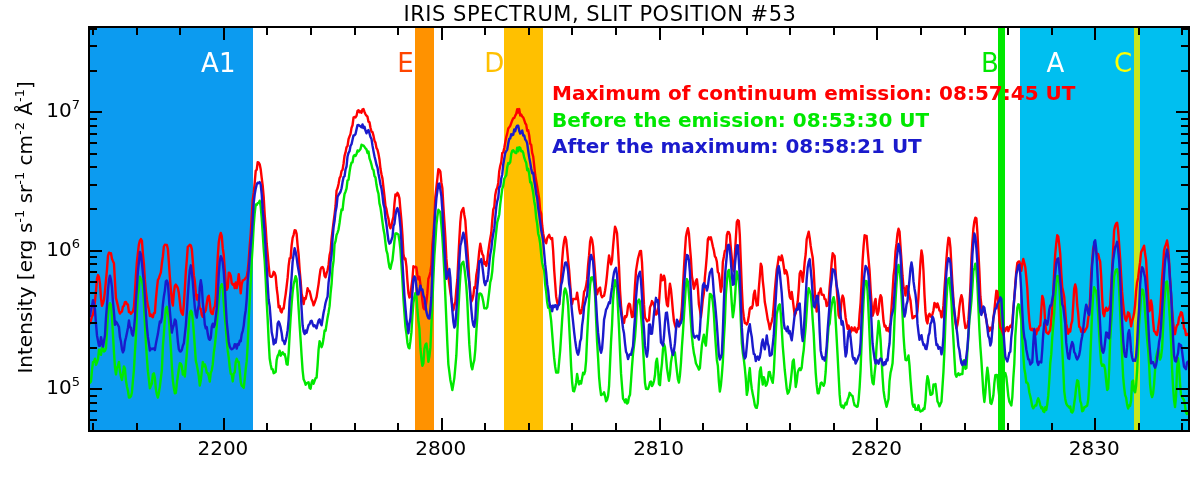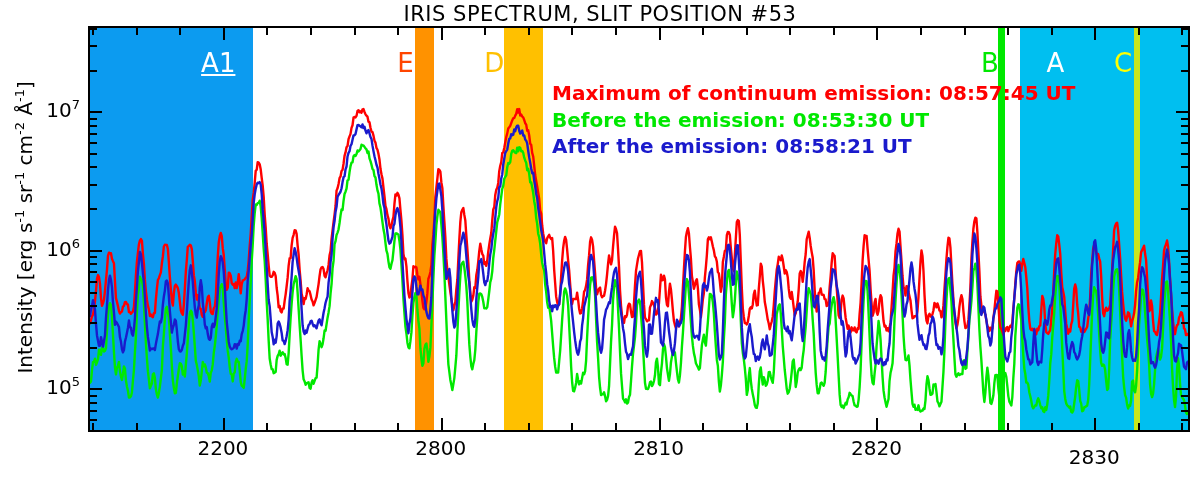--- a/index.html
+++ b/index.html
@@ -63,32 +63,32 @@
         <div class="band" style="left: 1043.54px; width: 6.53571px; background: rgb(200, 230, 30);"></div>
       </div>
     <svg id="svg-curves" width="1098" height="402">
         <path d="M0.00,295.38L1.00,292.24L2.00,288.39L2.99,286.58L3.99,280.49L4.99,273.24L5.99,263.21L6.99,250.79L7.99,247.06L8.98,249.02L9.98,255.63L10.98,269.81L11.98,277.82L12.98,275.39L13.97,271.78L14.97,262.91L15.97,252.16L16.97,241.80L17.97,227.88L18.97,224.62L19.96,225.23L20.96,225.11L21.96,230.72L22.96,233.16L23.96,235.20L24.95,253.05L25.95,270.11L26.95,273.86L27.95,278.08L28.95,282.94L29.95,285.52L30.94,284.16L31.94,283.51L32.94,278.69L33.94,277.83L34.94,274.14L35.93,273.89L36.93,276.09L37.93,276.60L38.93,283.97L39.93,284.18L40.93,285.76L41.92,284.56L42.92,283.52L43.92,279.08L44.92,264.38L45.92,247.32L46.91,233.96L47.91,224.96L48.91,216.34L49.91,212.62L50.91,211.08L51.91,212.77L52.90,225.86L53.90,235.89L54.90,251.91L55.90,263.09L56.90,271.49L57.89,277.62L58.89,281.44L59.89,288.15L60.89,286.62L61.89,288.57L62.89,289.19L63.88,285.08L64.88,284.94L65.88,271.04L66.88,260.83L67.88,252.06L68.87,250.20L69.87,247.12L70.87,244.42L71.87,235.26L72.87,228.41L73.87,218.50L74.86,216.72L75.86,216.85L76.86,217.05L77.86,221.00L78.86,234.24L79.85,248.92L80.85,261.46L81.85,272.80L82.85,277.58L83.85,265.28L84.85,257.88L85.84,256.59L86.84,258.12L87.84,260.11L88.84,265.09L89.84,273.64L90.83,282.39L91.83,285.40L92.83,286.72L93.83,277.09L94.83,260.88L95.83,243.72L96.82,232.03L97.82,218.52L98.82,218.19L99.82,216.64L100.82,217.38L101.81,221.11L102.81,233.13L103.81,247.19L104.81,252.91L105.81,264.70L106.81,271.52L107.80,267.24L108.80,272.90L109.80,280.64L110.80,280.61L111.80,287.02L112.79,288.82L113.79,284.74L114.79,284.24L115.79,282.22L116.79,275.28L117.79,269.18L118.78,267.80L119.78,274.15L120.78,283.55L121.78,285.70L122.78,286.11L123.77,280.28L124.77,278.52L125.77,270.01L126.77,247.66L127.77,228.68L128.77,214.33L129.76,208.09L130.76,204.87L131.76,208.10L132.76,220.13L133.76,226.96L134.75,241.00L135.75,255.73L136.75,261.79L137.75,259.56L138.75,244.61L139.75,245.30L140.74,247.70L141.74,255.06L142.74,256.67L143.74,255.94L144.74,260.12L145.73,254.39L146.73,259.96L147.73,254.96L148.73,246.21L149.73,254.29L150.73,265.30L151.72,256.14L152.72,252.50L153.72,252.15L154.72,251.38L155.72,249.79L156.71,249.00L157.71,242.93L158.71,232.27L159.71,217.92L160.71,206.16L161.71,188.53L162.70,171.83L163.70,164.88L164.70,154.79L165.70,142.92L166.70,141.80L167.69,134.15L168.69,134.54L169.69,136.30L170.69,141.24L171.69,149.88L172.69,157.59L173.68,168.91L174.68,186.47L175.68,199.36L176.68,215.74L177.68,226.07L178.67,237.48L179.67,247.63L180.67,248.73L181.67,248.91L182.67,247.32L183.67,243.80L184.66,244.78L185.66,248.14L186.66,260.01L187.66,267.66L188.66,279.33L189.65,277.88L190.65,283.27L191.65,284.40L192.65,280.52L193.65,280.54L194.65,272.81L195.64,266.33L196.64,258.24L197.64,249.64L198.64,237.65L199.64,230.14L200.63,230.15L201.63,217.41L202.63,209.81L203.63,206.86L204.63,202.24L205.63,202.35L206.62,205.86L207.62,217.29L208.62,226.60L209.62,241.54L210.62,252.85L211.61,265.90L212.61,269.79L213.61,276.04L214.61,270.20L215.61,270.91L216.61,266.56L217.60,260.27L218.60,262.64L219.60,263.25L220.60,267.15L221.60,271.48L222.59,273.53L223.59,277.34L224.59,274.90L225.59,271.84L226.59,268.82L227.59,262.39L228.58,256.10L229.58,247.97L230.58,241.29L231.58,239.43L232.58,239.09L233.57,241.13L234.57,247.81L235.57,249.31L236.57,245.13L237.57,242.33L238.57,236.96L239.56,227.29L240.56,223.04L241.56,210.96L242.56,202.41L243.56,194.05L244.55,186.65L245.55,178.00L246.55,162.66L247.55,160.21L248.55,155.93L249.55,150.12L250.54,148.41L251.54,142.98L252.54,141.89L253.54,135.75L254.54,127.86L255.53,124.44L256.53,119.21L257.53,117.95L258.53,111.22L259.53,108.35L260.53,105.88L261.52,99.91L262.52,97.22L263.52,89.60L264.52,88.92L265.52,89.39L266.51,87.88L267.51,82.97L268.51,82.15L269.51,84.20L270.51,83.32L271.51,84.74L272.50,81.33L273.50,81.07L274.50,83.93L275.50,86.33L276.50,87.74L277.49,88.66L278.49,93.66L279.49,94.24L280.49,99.80L281.49,103.61L282.49,104.02L283.48,107.62L284.48,112.73L285.48,114.65L286.48,119.95L287.48,121.74L288.47,125.89L289.47,131.44L290.47,140.82L291.47,146.17L292.47,150.62L293.47,159.65L294.46,168.08L295.46,177.84L296.46,181.10L297.46,187.14L298.46,190.58L299.45,197.50L300.45,200.25L301.45,197.64L302.45,192.63L303.45,188.92L304.45,175.78L305.44,166.49L306.44,167.55L307.44,164.81L308.44,166.60L309.44,170.40L310.43,181.79L311.43,192.89L312.43,207.11L313.43,225.98L314.43,231.25L315.43,230.59L316.42,238.45L317.42,253.04L318.42,264.94L319.42,269.60L320.42,268.30L321.41,258.77L322.41,251.35L323.41,238.24L324.41,239.31L325.41,238.62L326.41,239.39L327.40,246.91L328.40,251.37L329.40,248.85L330.40,256.17L331.40,263.69L332.39,272.68L333.39,279.84L334.39,281.31L335.39,280.51L336.39,273.84L337.39,265.14L338.38,250.75L339.38,248.21L340.38,244.03L341.38,237.26L342.38,216.61L343.37,206.67L344.37,191.14L345.37,168.76L346.37,159.66L347.37,150.70L348.37,141.10L349.36,141.94L350.36,143.57L351.36,154.48L352.36,160.11L353.36,178.04L354.35,193.58L355.35,209.39L356.35,230.39L357.35,242.07L358.35,248.43L359.35,256.55L360.34,263.80L361.34,270.67L362.34,276.90L363.34,282.27L364.34,277.83L365.33,273.99L366.33,261.37L367.33,251.96L368.33,231.02L369.33,211.14L370.33,194.10L371.32,184.17L372.32,181.79L373.32,179.97L374.32,186.91L375.32,192.52L376.31,207.42L377.31,220.34L378.31,234.94L379.31,252.18L380.31,263.99L381.31,273.86L382.30,271.76L383.30,267.79L384.30,259.21L385.30,260.07L386.30,247.26L387.29,242.09L388.29,233.04L389.29,222.80L390.29,215.77L391.29,221.24L392.29,226.10L393.28,227.72L394.28,236.03L395.28,234.31L396.28,237.87L397.28,232.59L398.27,223.59L399.27,216.60L400.27,210.54L401.27,204.99L402.27,192.33L403.27,181.43L404.26,178.99L405.26,167.09L406.26,161.87L407.26,159.77L408.26,154.96L409.25,143.14L410.25,137.78L411.25,134.16L412.25,125.02L413.25,124.37L414.25,120.05L415.24,114.40L416.24,109.11L417.24,105.37L418.24,100.55L419.24,99.26L420.23,97.85L421.23,95.11L422.23,92.43L423.23,90.11L424.23,90.16L425.23,87.65L426.22,85.87L427.22,81.21L428.22,84.58L429.22,81.08L430.22,87.49L431.21,86.54L432.21,88.59L433.21,89.38L434.21,92.01L435.21,95.21L436.21,96.67L437.20,102.91L438.20,102.21L439.20,107.50L440.20,115.69L441.20,116.84L442.19,124.84L443.19,128.48L444.19,137.74L445.19,147.04L446.19,153.02L447.19,158.52L448.18,164.57L449.18,170.62L450.18,182.51L451.18,185.30L452.18,197.48L453.17,205.51L454.17,210.73L455.17,213.64L456.17,215.19L457.17,210.37L458.17,208.31L459.16,206.84L460.16,209.57L461.16,210.99L462.16,210.09L463.16,223.01L464.15,241.50L465.15,255.03L466.15,268.63L467.15,274.04L468.15,277.82L469.15,276.25L470.14,265.78L471.14,248.58L472.14,232.64L473.14,220.06L474.14,212.72L475.13,208.87L476.13,211.98L477.13,221.56L478.13,232.63L479.13,242.02L480.13,255.77L481.12,269.15L482.12,276.07L483.12,270.86L484.12,271.01L485.12,271.03L486.11,271.12L487.11,264.67L488.11,271.95L489.11,280.67L490.11,285.57L491.11,284.94L492.10,280.14L493.10,272.83L494.10,263.65L495.10,262.09L496.10,257.83L497.09,251.45L498.09,237.09L499.09,227.13L500.09,213.78L501.09,209.34L502.09,211.89L503.08,218.37L504.08,232.41L505.08,245.03L506.08,259.87L507.08,266.39L508.07,263.15L509.07,260.52L510.07,259.58L511.07,266.90L512.07,269.35L513.07,268.14L514.06,267.82L515.06,262.73L516.06,255.82L517.06,246.63L518.06,235.94L519.05,227.36L520.05,232.54L521.05,236.40L522.05,231.90L523.05,218.66L524.05,207.63L525.04,198.62L526.04,201.17L527.04,205.20L528.04,221.42L529.04,239.10L530.03,262.50L531.03,277.75L532.03,287.63L533.03,295.11L534.03,294.88L535.03,288.18L536.02,289.23L537.02,286.69L538.02,278.14L539.02,275.64L540.02,276.50L541.01,283.68L542.01,289.06L543.01,288.72L544.01,274.82L545.01,257.59L546.01,242.84L547.00,236.65L548.00,230.50L549.00,226.74L550.00,223.07L551.00,222.90L551.99,234.40L552.99,255.92L553.99,276.66L554.99,289.51L555.99,291.13L556.99,293.37L557.98,292.42L558.98,292.31L559.98,279.38L560.98,276.95L561.98,273.08L562.97,274.85L563.97,277.29L564.97,280.05L565.97,286.63L566.97,285.42L567.97,282.38L568.96,275.27L569.96,260.81L570.96,246.71L571.96,252.29L572.96,252.11L573.95,247.60L574.95,251.23L575.95,268.99L576.95,276.78L577.95,278.29L578.95,264.18L579.94,255.60L580.94,261.48L581.94,271.73L582.94,283.34L583.94,293.04L584.93,297.06L585.93,300.07L586.93,295.23L587.93,295.67L588.93,298.43L589.93,294.33L590.92,290.15L591.92,278.86L592.92,259.06L593.92,241.44L594.92,223.63L595.91,209.03L596.91,203.77L597.91,200.24L598.91,205.27L599.91,218.72L600.91,230.48L601.90,247.99L602.90,254.27L603.90,260.86L604.90,257.12L605.90,252.83L606.89,251.21L607.89,260.09L608.89,276.35L609.89,281.67L610.89,289.23L611.89,281.12L612.88,271.25L613.88,264.99L614.88,249.45L615.88,238.86L616.88,226.90L617.87,211.30L618.87,209.26L619.87,211.33L620.87,209.30L621.87,213.81L622.87,218.45L623.86,222.35L624.86,228.42L625.86,229.82L626.86,233.77L627.86,244.11L628.85,245.37L629.85,253.45L630.85,263.70L631.85,258.01L632.85,233.90L633.85,228.82L634.84,222.83L635.84,222.06L636.84,207.16L637.84,203.98L638.84,204.22L639.83,206.89L640.83,219.83L641.83,230.09L642.83,240.41L643.83,243.15L644.83,227.58L645.82,210.32L646.82,194.07L647.82,192.09L648.82,192.88L649.82,207.42L650.81,233.87L651.81,260.02L652.81,280.32L653.81,288.95L654.81,294.97L655.81,295.17L656.80,296.37L657.80,293.94L658.80,288.00L659.80,280.63L660.80,279.16L661.79,280.39L662.79,276.45L663.79,266.22L664.79,262.65L665.79,270.88L666.79,277.46L667.78,277.19L668.78,260.91L669.78,248.75L670.78,235.60L671.78,238.60L672.77,252.61L673.77,261.70L674.77,273.76L675.77,279.29L676.77,285.35L677.77,291.81L678.76,295.53L679.76,301.22L680.76,296.73L681.76,293.49L682.76,288.63L683.75,277.66L684.75,263.62L685.75,252.36L686.75,241.69L687.75,236.10L688.75,228.81L689.74,230.73L690.74,232.16L691.74,227.43L692.74,231.65L693.74,238.51L694.73,245.60L695.73,242.20L696.73,244.03L697.73,249.14L698.73,260.66L699.73,268.70L700.72,270.83L701.72,263.99L702.72,271.06L703.72,279.58L704.72,287.44L705.71,285.19L706.71,279.35L707.71,273.80L708.71,261.36L709.71,245.35L710.71,243.02L711.70,244.84L712.70,253.84L713.70,245.47L714.70,233.85L715.70,225.99L716.69,211.27L717.69,207.51L718.69,203.78L719.69,209.89L720.69,217.99L721.69,224.08L722.68,229.43L723.68,242.33L724.68,262.01L725.68,275.39L726.68,283.49L727.67,275.93L728.67,265.11L729.67,264.21L730.67,260.44L731.67,266.52L732.67,266.75L733.66,267.01L734.66,271.17L735.66,271.41L736.66,278.10L737.66,277.46L738.65,273.38L739.65,259.33L740.65,248.12L741.65,234.85L742.65,225.26L743.65,226.69L744.64,227.99L745.64,244.33L746.64,259.17L747.64,273.13L748.64,287.40L749.63,289.96L750.63,283.41L751.63,271.45L752.63,267.57L753.63,270.38L754.63,280.52L755.62,289.70L756.62,295.37L757.62,300.77L758.62,297.60L759.62,302.85L760.61,304.38L761.61,299.34L762.61,302.29L763.61,302.28L764.61,299.38L765.61,303.43L766.60,304.49L767.60,300.20L768.60,300.91L769.60,286.05L770.60,274.53L771.59,255.73L772.59,232.77L773.59,218.11L774.59,207.30L775.59,207.72L776.59,207.92L777.58,220.59L778.58,231.74L779.58,242.92L780.58,261.11L781.58,275.21L782.57,287.78L783.57,284.58L784.57,274.64L785.57,270.91L786.57,283.52L787.57,286.73L788.56,282.88L789.56,271.97L790.56,267.25L791.56,269.53L792.56,281.55L793.55,293.06L794.55,298.51L795.55,297.79L796.55,302.45L797.55,300.21L798.55,303.25L799.54,299.61L800.54,294.68L801.54,279.44L802.54,264.29L803.54,247.68L804.53,239.72L805.53,223.06L806.53,215.45L807.53,205.41L808.53,200.79L809.53,203.67L810.52,218.52L811.52,233.15L812.52,247.97L813.52,259.07L814.52,261.35L815.51,267.52L816.51,258.12L817.51,258.59L818.51,264.09L819.51,268.53L820.51,272.61L821.50,282.37L822.50,290.25L823.50,289.79L824.50,288.19L825.50,288.16L826.49,288.49L827.49,282.71L828.49,268.90L829.49,250.48L830.49,233.66L831.49,222.37L832.48,227.92L833.48,243.09L834.48,266.39L835.48,283.94L836.48,292.52L837.47,295.46L838.47,287.41L839.47,285.81L840.47,288.21L841.47,288.91L842.47,286.13L843.46,282.24L844.46,274.86L845.46,276.28L846.46,279.33L847.46,275.45L848.45,278.49L849.45,282.56L850.45,282.99L851.45,289.39L852.45,287.14L853.45,277.19L854.44,261.43L855.44,246.96L856.44,231.11L857.44,218.92L858.44,209.79L859.43,210.56L860.43,219.60L861.43,237.79L862.43,256.41L863.43,271.46L864.43,286.23L865.42,294.74L866.42,300.41L867.42,296.78L868.42,290.03L869.42,278.85L870.41,271.54L871.41,267.16L872.41,270.97L873.41,283.19L874.41,293.11L875.41,300.08L876.40,299.55L877.40,298.27L878.40,291.88L879.40,277.57L880.40,259.27L881.39,231.37L882.39,213.96L883.39,200.76L884.39,193.22L885.39,189.64L886.39,190.52L887.38,204.04L888.38,223.97L889.38,243.21L890.38,268.22L891.38,277.33L892.37,283.76L893.37,282.21L894.37,283.64L895.37,286.61L896.37,292.38L897.37,298.03L898.36,299.43L899.36,303.11L900.36,299.68L901.36,301.42L902.36,300.67L903.35,290.77L904.35,282.58L905.35,272.29L906.35,262.82L907.35,263.31L908.35,276.20L909.34,292.01L910.34,299.78L911.34,301.06L912.34,303.64L913.34,306.68L914.33,301.59L915.33,302.99L916.33,299.68L917.33,299.08L918.33,303.13L919.33,299.71L920.32,297.83L921.32,299.07L922.32,294.31L923.32,281.10L924.32,269.82L925.31,255.49L926.31,243.28L927.31,235.06L928.31,233.72L929.31,233.45L930.31,236.94L931.30,242.83L932.30,235.46L933.30,231.04L934.30,234.93L935.30,239.34L936.29,249.26L937.29,260.38L938.29,279.05L939.29,292.27L940.29,300.73L941.29,301.98L942.28,300.78L943.28,302.54L944.28,300.83L945.28,305.46L946.28,306.24L947.27,300.74L948.27,302.17L949.27,298.17L950.27,297.58L951.27,281.74L952.27,267.99L953.26,270.98L954.26,278.58L955.26,295.24L956.26,304.10L957.26,305.13L958.25,305.88L959.25,303.81L960.25,302.06L961.25,291.85L962.25,281.00L963.25,264.39L964.24,242.64L965.24,226.00L966.24,215.34L967.24,207.23L968.24,208.42L969.23,216.33L970.23,225.88L971.23,244.53L972.23,259.31L973.23,263.65L974.23,268.93L975.22,283.04L976.22,295.68L977.22,300.48L978.22,305.72L979.22,301.53L980.21,303.57L981.21,296.22L982.21,292.80L983.21,277.04L984.21,260.69L985.21,256.42L986.20,260.82L987.20,276.97L988.20,285.92L989.20,298.81L990.20,299.24L991.19,303.84L992.19,302.27L993.19,300.75L994.19,304.12L995.19,302.30L996.19,300.72L997.18,298.82L998.18,290.50L999.18,284.60L1000.18,269.05L1001.18,245.94L1002.17,233.81L1003.17,220.67L1004.17,216.71L1005.17,219.25L1006.17,224.09L1007.17,226.89L1008.16,226.07L1009.16,230.31L1010.16,233.62L1011.16,248.15L1012.16,270.34L1013.15,285.02L1014.15,288.22L1015.15,282.23L1016.15,279.62L1017.15,282.72L1018.15,282.10L1019.14,279.93L1020.14,277.16L1021.14,259.53L1022.14,242.44L1023.14,221.64L1024.13,202.45L1025.13,197.87L1026.13,195.47L1027.13,194.76L1028.13,202.54L1029.13,216.00L1030.12,229.95L1031.12,247.25L1032.12,263.94L1033.12,275.61L1034.12,285.04L1035.11,290.76L1036.11,292.79L1037.11,288.95L1038.11,284.31L1039.11,285.26L1040.11,291.53L1041.10,298.20L1042.10,293.11L1043.10,289.92L1044.10,285.35L1045.10,276.81L1046.09,263.21L1047.09,254.43L1048.09,249.90L1049.09,241.57L1050.09,234.15L1051.09,224.28L1052.08,222.21L1053.08,220.14L1054.08,217.70L1055.08,225.81L1056.08,232.14L1057.07,249.56L1058.07,267.82L1059.07,283.31L1060.07,281.97L1061.07,272.45L1062.07,277.98L1063.06,292.81L1064.06,303.20L1065.06,303.77L1066.06,306.22L1067.06,306.95L1068.05,300.97L1069.05,293.24L1070.05,285.77L1071.05,268.83L1072.05,251.05L1073.05,238.06L1074.04,222.77L1075.04,218.62L1076.04,216.24L1077.04,212.50L1078.04,218.65L1079.03,232.62L1080.03,249.83L1081.03,265.35L1082.03,280.24L1083.03,293.41L1084.03,301.66L1085.02,306.16L1086.02,300.45L1087.02,297.06L1088.02,296.53L1089.02,289.64L1090.01,287.41L1091.01,284.20L1092.01,285.00L1093.01,290.79L1094.01,300.39L1095.01,301.36L1096.00,307.07L1097.00,307.15L1098.00,305.81" fill="none" stroke="#FF0000" stroke-width="2.4" stroke-linejoin="round" stroke-linecap="round"></path>
         <path d="M0.00,354.69L1.00,353.50L2.00,341.78L2.99,334.07L3.99,333.77L4.99,330.73L5.99,336.93L6.99,334.24L7.99,331.42L8.98,321.78L9.98,322.16L10.98,326.72L11.98,319.58L12.98,319.90L13.97,323.50L14.97,322.82L15.97,320.14L16.97,302.35L17.97,287.21L18.97,278.23L19.96,275.19L20.96,277.15L21.96,289.30L22.96,306.18L23.96,324.09L24.95,339.12L25.95,346.44L26.95,339.81L27.95,337.96L28.95,333.88L29.95,343.28L30.94,348.34L31.94,351.96L32.94,345.97L33.94,338.47L34.94,340.59L35.93,352.34L36.93,358.56L37.93,362.69L38.93,369.47L39.93,369.47L40.93,368.33L41.92,364.50L42.92,352.73L43.92,342.09L44.92,324.24L45.92,308.82L46.91,284.78L47.91,266.15L48.91,261.08L49.91,248.68L50.91,251.37L51.91,251.77L52.90,259.20L53.90,275.36L54.90,296.31L55.90,314.98L56.90,329.96L57.89,343.16L58.89,351.47L59.89,360.28L60.89,357.90L61.89,355.53L62.89,346.24L63.88,345.26L64.88,349.95L65.88,361.11L66.88,366.49L67.88,369.54L68.87,364.92L69.87,358.59L70.87,350.27L71.87,342.02L72.87,318.18L73.87,306.46L74.86,291.07L75.86,280.61L76.86,278.84L77.86,284.72L78.86,289.42L79.85,305.99L80.85,319.91L81.85,337.70L82.85,352.24L83.85,359.80L84.85,365.38L85.84,364.87L86.84,355.63L87.84,348.00L88.84,341.29L89.84,335.18L90.83,335.77L91.83,338.28L92.83,346.50L93.83,343.30L94.83,348.58L95.83,336.84L96.82,325.59L97.82,310.89L98.82,295.53L99.82,285.03L100.82,282.62L101.81,284.07L102.81,292.24L103.81,304.69L104.81,318.26L105.81,332.75L106.81,336.94L107.80,342.35L108.80,348.30L109.80,357.50L110.80,352.63L111.80,343.13L112.79,334.06L113.79,338.24L114.79,336.39L115.79,339.46L116.79,344.66L117.79,345.06L118.78,348.10L119.78,353.62L120.78,344.72L121.78,342.35L122.78,336.16L123.77,324.94L124.77,317.80L125.77,308.55L126.77,297.67L127.77,283.22L128.77,273.42L129.76,260.91L130.76,258.41L131.76,256.19L132.76,260.01L133.76,274.81L134.75,288.45L135.75,298.78L136.75,311.84L137.75,322.89L138.75,329.56L139.75,339.29L140.74,345.75L141.74,346.44L142.74,353.42L143.74,345.67L144.74,344.22L145.73,333.95L146.73,330.84L147.73,333.73L148.73,333.83L149.73,342.68L150.73,353.90L151.72,357.69L152.72,358.60L153.72,359.88L154.72,351.11L155.72,341.15L156.71,333.18L157.71,316.53L158.71,291.84L159.71,272.89L160.71,254.52L161.71,233.15L162.70,217.22L163.70,197.67L164.70,185.04L165.70,176.58L166.70,176.95L167.69,175.16L168.69,174.94L169.69,172.70L170.69,178.31L171.69,189.87L172.69,204.87L173.68,220.63L174.68,232.96L175.68,251.56L176.68,273.62L177.68,291.62L178.67,312.68L179.67,330.46L180.67,336.47L181.67,341.14L182.67,341.20L183.67,345.18L184.66,344.69L185.66,343.81L186.66,331.87L187.66,327.86L188.66,326.25L189.65,322.61L190.65,327.68L191.65,325.38L192.65,324.15L193.65,326.45L194.65,325.92L195.64,329.90L196.64,336.40L197.64,336.68L198.64,325.07L199.64,306.67L200.63,289.61L201.63,275.71L202.63,264.16L203.63,256.34L204.63,252.21L205.63,248.11L206.62,251.21L207.62,264.65L208.62,280.61L209.62,296.83L210.62,311.88L211.61,327.72L212.61,342.36L213.61,351.31L214.61,353.40L215.61,356.74L216.61,355.35L217.60,354.70L218.60,354.35L219.60,360.04L220.60,360.65L221.60,354.51L222.59,352.34L223.59,355.73L224.59,352.83L225.59,350.03L226.59,349.69L227.59,337.05L228.58,321.53L229.58,313.12L230.58,315.95L231.58,319.19L232.58,316.32L233.57,310.29L234.57,302.54L235.57,302.73L236.57,296.06L237.57,289.66L238.57,284.42L239.56,278.16L240.56,265.39L241.56,256.11L242.56,240.35L243.56,232.93L244.55,216.20L245.55,213.17L246.55,207.03L247.55,204.60L248.55,201.28L249.55,195.02L250.54,187.42L251.54,181.53L252.54,182.05L253.54,172.92L254.54,166.01L255.53,163.72L256.53,160.73L257.53,152.25L258.53,151.78L259.53,144.08L260.53,138.10L261.52,134.58L262.52,134.37L263.52,128.24L264.52,127.07L265.52,128.00L266.51,126.06L267.51,122.49L268.51,123.37L269.51,122.23L270.51,120.96L271.51,116.75L272.50,117.66L273.50,117.51L274.50,118.87L275.50,120.40L276.50,121.33L277.49,124.93L278.49,123.46L279.49,130.37L280.49,133.09L281.49,136.69L282.49,141.04L283.48,142.07L284.48,148.11L285.48,149.53L286.48,156.80L287.48,162.40L288.47,165.66L289.47,175.57L290.47,179.56L291.47,186.47L292.47,194.18L293.47,201.34L294.46,206.24L295.46,214.79L296.46,222.74L297.46,225.86L298.46,233.61L299.45,239.32L300.45,240.83L301.45,235.89L302.45,232.27L303.45,222.85L304.45,212.93L305.44,205.42L306.44,205.32L307.44,205.79L308.44,206.67L309.44,212.98L310.43,221.73L311.43,236.99L312.43,252.43L313.43,270.65L314.43,285.00L315.43,298.62L316.42,305.47L317.42,314.73L318.42,319.30L319.42,320.35L320.42,313.18L321.41,304.38L322.41,287.78L323.41,274.83L324.41,269.06L325.41,265.05L326.41,267.54L327.40,281.97L328.40,292.93L329.40,300.59L330.40,320.24L331.40,330.59L332.39,337.91L333.39,335.29L334.39,320.71L335.39,316.79L336.39,315.41L337.39,322.40L338.38,333.82L339.38,328.50L340.38,319.65L341.38,297.55L342.38,275.37L343.37,249.95L344.37,227.43L345.37,213.15L346.37,197.06L347.37,188.25L348.37,181.81L349.36,182.95L350.36,184.30L351.36,196.58L352.36,209.12L353.36,225.49L354.35,244.54L355.35,268.61L356.35,292.26L357.35,315.66L358.35,336.03L359.35,343.97L360.34,351.96L361.34,356.72L362.34,362.01L363.34,356.36L364.34,350.12L365.33,339.03L366.33,327.72L367.33,305.29L368.33,284.05L369.33,264.20L370.33,247.87L371.32,236.48L372.32,235.05L373.32,233.67L374.32,239.37L375.32,248.18L376.31,257.95L377.31,273.20L378.31,296.23L379.31,316.14L380.31,328.85L381.31,338.11L382.30,341.32L383.30,336.03L384.30,332.16L385.30,321.83L386.30,304.32L387.29,289.61L388.29,274.12L389.29,265.65L390.29,265.45L391.29,266.15L392.29,269.01L393.28,273.71L394.28,280.25L395.28,280.24L396.28,280.45L397.28,279.01L398.27,271.35L399.27,263.23L400.27,254.20L401.27,250.64L402.27,243.35L403.27,230.00L404.26,222.03L405.26,212.51L406.26,203.30L407.26,194.11L408.26,190.71L409.25,186.48L410.25,176.10L411.25,168.30L412.25,160.93L413.25,157.88L414.25,150.78L415.24,148.99L416.24,147.38L417.24,139.35L418.24,135.02L419.24,135.65L420.23,134.02L421.23,125.78L422.23,122.81L423.23,122.14L424.23,123.74L425.23,124.78L426.22,125.09L427.22,119.75L428.22,123.35L429.22,119.18L430.22,119.73L431.21,123.27L432.21,122.89L433.21,124.75L434.21,129.62L435.21,132.43L436.21,134.72L437.20,142.19L438.20,140.66L439.20,145.87L440.20,154.26L441.20,154.44L442.19,159.28L443.19,164.74L444.19,173.16L445.19,178.53L446.19,190.09L447.19,195.86L448.18,205.74L449.18,209.24L450.18,215.55L451.18,226.22L452.18,234.74L453.17,239.35L454.17,242.44L455.17,256.29L456.17,263.92L457.17,274.40L458.17,279.73L459.16,277.98L460.16,284.93L461.16,292.85L462.16,305.52L463.16,318.35L464.15,329.95L465.15,338.63L466.15,344.58L467.15,344.64L468.15,344.66L469.15,333.55L470.14,322.94L471.14,307.73L472.14,291.67L473.14,277.66L474.14,263.74L475.13,260.37L476.13,263.20L477.13,268.00L478.13,277.39L479.13,296.59L480.13,316.79L481.12,338.48L482.12,354.25L483.12,362.90L484.12,363.24L485.12,359.68L486.11,354.94L487.11,345.96L488.11,351.90L489.11,356.39L490.11,353.15L491.11,355.58L492.10,350.11L493.10,344.77L494.10,346.26L495.10,343.29L496.10,332.68L497.09,309.52L498.09,289.89L499.09,272.40L500.09,257.22L501.09,249.86L502.09,249.17L503.08,251.23L504.08,254.98L505.08,267.14L506.08,291.29L507.08,313.82L508.07,329.66L509.07,348.54L510.07,359.78L511.07,367.11L512.07,366.17L513.07,366.25L514.06,364.25L515.06,368.08L516.06,373.24L517.06,371.84L518.06,368.02L519.05,358.19L520.05,335.87L521.05,313.63L522.05,296.78L523.05,271.88L524.05,259.56L525.04,252.15L526.04,254.39L527.04,260.90L528.04,280.63L529.04,300.70L530.03,323.70L531.03,345.40L532.03,358.27L533.03,370.72L534.03,371.94L535.03,374.42L536.02,371.33L537.02,375.46L538.02,374.62L539.02,368.95L540.02,366.66L541.01,353.13L542.01,338.43L543.01,325.85L544.01,317.62L545.01,309.18L546.01,295.29L547.00,277.23L548.00,273.18L549.00,271.59L550.00,273.45L551.00,286.96L551.99,299.82L552.99,319.06L553.99,336.89L554.99,354.80L555.99,360.81L556.99,360.93L557.98,361.00L558.98,358.47L559.98,354.33L560.98,353.57L561.98,358.08L562.97,356.44L563.97,353.00L564.97,347.28L565.97,334.27L566.97,330.62L567.97,339.70L568.96,356.03L569.96,357.12L570.96,344.27L571.96,335.32L572.96,321.56L573.95,316.04L574.95,319.12L575.95,328.30L576.95,340.04L577.95,346.58L578.95,352.83L579.94,346.39L580.94,334.48L581.94,328.65L582.94,323.44L583.94,323.70L584.93,324.52L585.93,334.64L586.93,343.32L587.93,351.28L588.93,354.55L589.93,347.41L590.92,335.48L591.92,318.72L592.92,304.87L593.92,288.25L594.92,272.75L595.91,256.55L596.91,251.07L597.91,253.90L598.91,265.78L599.91,278.89L600.91,294.48L601.90,308.01L602.90,317.91L603.90,325.12L604.90,329.39L605.90,335.21L606.89,337.18L607.89,339.11L608.89,341.69L609.89,340.11L610.89,328.07L611.89,317.12L612.88,311.42L613.88,306.72L614.88,314.08L615.88,317.57L616.88,305.68L617.87,294.21L618.87,279.88L619.87,265.85L620.87,266.27L621.87,267.96L622.87,274.35L623.86,285.46L624.86,303.47L625.86,318.40L626.86,331.95L627.86,337.76L628.85,353.28L629.85,363.55L630.85,357.54L631.85,346.93L632.85,333.60L633.85,311.39L634.84,293.98L635.84,266.48L636.84,254.07L637.84,243.73L638.84,241.92L639.83,249.22L640.83,260.12L641.83,276.09L642.83,289.23L643.83,282.60L644.83,272.48L645.82,256.09L646.82,243.45L647.82,247.19L648.82,252.42L649.82,268.02L650.81,292.63L651.81,315.01L652.81,324.73L653.81,331.36L654.81,339.78L655.81,350.95L656.80,366.90L657.80,362.10L658.80,347.84L659.80,340.07L660.80,352.54L661.79,360.76L662.79,366.35L663.79,370.92L664.79,377.02L665.79,379.57L666.79,379.84L667.78,375.20L668.78,356.89L669.78,343.30L670.78,339.53L671.78,349.04L672.77,356.66L673.77,349.14L674.77,352.37L675.77,357.74L676.77,356.47L677.77,352.52L678.76,344.14L679.76,343.97L680.76,348.55L681.76,352.05L682.76,354.81L683.75,344.70L684.75,324.47L685.75,304.89L686.75,285.85L687.75,281.80L688.75,277.54L689.74,276.31L690.74,284.97L691.74,300.82L692.74,317.99L693.74,329.96L694.73,341.98L695.73,351.06L696.73,360.79L697.73,365.69L698.73,364.15L699.73,360.77L700.72,353.34L701.72,344.15L702.72,333.28L703.72,331.50L704.72,342.61L705.71,359.05L706.71,353.67L707.71,344.56L708.71,341.72L709.71,340.27L710.71,342.11L711.70,339.71L712.70,329.49L713.70,322.06L714.70,309.28L715.70,298.68L716.69,282.88L717.69,267.57L718.69,260.09L719.69,262.83L720.69,265.65L721.69,275.92L722.68,291.31L723.68,305.30L724.68,326.39L725.68,344.54L726.68,356.96L727.67,365.22L728.67,365.28L729.67,360.86L730.67,355.23L731.67,354.56L732.67,356.38L733.66,357.86L734.66,354.62L735.66,343.95L736.66,325.67L737.66,310.71L738.65,298.43L739.65,295.65L740.65,284.90L741.65,277.58L742.65,272.22L743.65,269.23L744.64,274.32L745.64,292.34L746.64,310.11L747.64,328.35L748.64,347.81L749.63,366.39L750.63,377.02L751.63,378.88L752.63,377.58L753.63,380.17L754.63,377.41L755.62,374.81L756.62,376.37L757.62,371.43L758.62,369.25L759.62,364.82L760.61,366.18L761.61,367.55L762.61,368.12L763.61,373.52L764.61,377.37L765.61,377.64L766.60,378.86L767.60,378.57L768.60,371.86L769.60,359.36L770.60,341.57L771.59,315.09L772.59,293.52L773.59,272.46L774.59,256.47L775.59,252.99L776.59,253.15L777.58,263.22L778.58,284.83L779.58,307.51L780.58,331.19L781.58,347.27L782.57,354.86L783.57,356.28L784.57,345.63L785.57,336.67L786.57,317.88L787.57,306.02L788.56,292.89L789.56,299.92L790.56,311.57L791.56,330.62L792.56,348.92L793.55,362.68L794.55,369.50L795.55,374.38L796.55,378.71L797.55,374.70L798.55,370.96L799.54,352.79L800.54,344.83L801.54,340.62L802.54,335.22L803.54,318.10L804.53,291.07L805.53,272.03L806.53,255.34L807.53,240.94L808.53,236.85L809.53,242.22L810.52,251.64L811.52,266.92L812.52,286.05L813.52,307.56L814.52,321.96L815.51,331.94L816.51,332.24L817.51,331.16L818.51,327.53L819.51,337.44L820.51,352.07L821.50,364.06L822.50,375.94L823.50,378.76L824.50,376.65L825.50,381.79L826.49,380.97L827.49,381.86L828.49,377.31L829.49,382.27L830.49,383.57L831.49,382.78L832.48,382.61L833.48,380.54L834.48,380.96L835.48,372.31L836.48,356.48L837.47,348.20L838.47,352.00L839.47,360.43L840.47,366.77L841.47,366.49L842.47,365.66L843.46,356.52L844.46,357.44L845.46,355.89L846.46,364.14L847.46,373.42L848.45,375.03L849.45,378.29L850.45,376.04L851.45,373.84L852.45,358.87L853.45,343.95L854.44,322.40L855.44,293.26L856.44,272.26L857.44,255.42L858.44,250.93L859.43,249.90L860.43,262.37L861.43,273.44L862.43,294.90L863.43,311.57L864.43,330.00L865.42,346.30L866.42,348.69L867.42,346.40L868.42,345.19L869.42,347.09L870.41,346.45L871.41,345.75L872.41,346.01L873.41,332.60L874.41,332.24L875.41,340.83L876.40,340.06L877.40,323.01L878.40,308.75L879.40,292.14L880.40,283.87L881.39,273.30L882.39,259.12L883.39,242.91L884.39,240.03L885.39,235.62L886.39,241.67L887.38,255.76L888.38,278.93L889.38,301.22L890.38,318.75L891.38,332.42L892.37,348.13L893.37,364.87L894.37,373.97L895.37,364.71L896.37,349.16L897.37,339.61L898.36,347.38L899.36,360.55L900.36,374.99L901.36,375.99L902.36,372.39L903.35,367.56L904.35,355.10L905.35,347.16L906.35,346.94L907.35,347.24L908.35,360.35L909.34,368.95L910.34,370.17L911.34,363.13L912.34,356.04L913.34,350.09L914.33,347.18L915.33,345.00L916.33,349.09L917.33,358.23L918.33,368.09L919.33,373.60L920.32,375.38L921.32,377.50L922.32,369.04L923.32,350.09L924.32,335.77L925.31,307.91L926.31,294.49L927.31,279.91L928.31,276.32L929.31,277.07L930.31,285.00L931.30,292.62L932.30,311.30L933.30,327.39L934.30,340.55L935.30,345.97L936.29,354.53L937.29,354.47L938.29,356.68L939.29,364.28L940.29,368.30L941.29,372.85L942.28,378.47L943.28,380.30L944.28,378.91L945.28,377.31L946.28,377.43L947.27,372.65L948.27,370.34L949.27,372.93L950.27,377.08L951.27,380.26L952.27,379.34L953.26,383.28L954.26,384.00L955.26,379.25L956.26,382.07L957.26,376.37L958.25,367.66L959.25,353.02L960.25,335.33L961.25,326.38L962.25,309.30L963.25,297.17L964.24,284.83L965.24,267.99L966.24,255.98L967.24,247.98L968.24,248.23L969.23,255.70L970.23,274.55L971.23,297.35L972.23,319.82L973.23,341.21L974.23,363.08L975.22,370.67L976.22,375.38L977.22,377.42L978.22,378.27L979.22,379.67L980.21,378.46L981.21,383.88L982.21,384.60L983.21,382.77L984.21,375.48L985.21,368.60L986.20,358.99L987.20,352.26L988.20,353.19L989.20,361.58L990.20,372.91L991.19,375.69L992.19,383.22L993.19,382.76L994.19,379.25L995.19,379.21L996.19,378.18L997.18,377.64L998.18,371.87L999.18,356.74L1000.18,332.20L1001.18,307.81L1002.17,283.14L1003.17,267.81L1004.17,259.24L1005.17,261.62L1006.17,263.12L1007.17,271.72L1008.16,286.78L1009.16,305.86L1010.16,322.33L1011.16,334.93L1012.16,337.84L1013.15,336.49L1014.15,337.45L1015.15,342.03L1016.15,352.66L1017.15,361.99L1018.15,360.75L1019.14,341.90L1020.14,312.44L1021.14,296.02L1022.14,282.56L1023.14,262.40L1024.13,248.87L1025.13,244.13L1026.13,241.81L1027.13,241.16L1028.13,247.07L1029.13,261.21L1030.12,282.97L1031.12,304.71L1032.12,328.21L1033.12,348.55L1034.12,359.34L1035.11,367.15L1036.11,369.65L1037.11,376.67L1038.11,380.50L1039.11,377.51L1040.11,377.91L1041.10,372.55L1042.10,353.59L1043.10,352.53L1044.10,362.58L1045.10,364.30L1046.09,357.72L1047.09,342.64L1048.09,321.61L1049.09,296.61L1050.09,283.62L1051.09,268.26L1052.08,261.41L1053.08,262.37L1054.08,268.72L1055.08,284.08L1056.08,297.36L1057.07,310.14L1058.07,321.18L1059.07,335.76L1060.07,356.34L1061.07,365.66L1062.07,369.05L1063.06,365.64L1064.06,356.57L1065.06,341.99L1066.06,329.19L1067.06,324.86L1068.05,320.70L1069.05,326.74L1070.05,331.48L1071.05,328.83L1072.05,320.40L1073.05,300.98L1074.04,276.87L1075.04,265.59L1076.04,254.39L1077.04,253.43L1078.04,262.21L1079.03,278.49L1080.03,293.15L1081.03,312.58L1082.03,339.79L1083.03,358.72L1084.03,372.15L1085.02,379.15L1086.02,368.90L1087.02,341.75L1088.02,330.11L1089.02,337.74L1090.01,355.32L1091.01,367.05L1092.01,369.31L1093.01,370.46L1094.01,372.13L1095.01,377.40L1096.00,384.59L1097.00,386.03L1098.00,384.92" fill="none" stroke="#00E800" stroke-width="2.4" stroke-linejoin="round" stroke-linecap="round"></path>
         <path d="M0.00,288.03L1.00,281.38L2.00,277.97L2.99,272.09L3.99,276.38L4.99,281.63L5.99,295.59L6.99,307.44L7.99,312.67L8.98,317.82L9.98,317.80L10.98,309.09L11.98,313.77L12.98,318.64L13.97,313.21L14.97,307.31L15.97,289.75L16.97,277.93L17.97,262.12L18.97,252.11L19.96,247.62L20.96,251.72L21.96,259.06L22.96,274.22L23.96,284.33L24.95,296.88L25.95,293.58L26.95,295.00L27.95,297.02L28.95,299.07L29.95,309.27L30.94,313.52L31.94,321.13L32.94,324.37L33.94,322.03L34.94,313.59L35.93,309.71L36.93,304.98L37.93,299.93L38.93,292.54L39.93,299.24L40.93,299.68L41.92,305.76L42.92,307.59L43.92,301.45L44.92,290.11L45.92,272.60L46.91,259.57L47.91,243.05L48.91,234.24L49.91,223.90L50.91,226.20L51.91,234.93L52.90,245.12L53.90,254.54L54.90,269.00L55.90,285.29L56.90,299.19L57.89,308.91L58.89,315.28L59.89,322.48L60.89,320.52L61.89,321.12L62.89,320.55L63.88,320.55L64.88,322.08L65.88,315.87L66.88,310.68L67.88,306.07L68.87,299.44L69.87,293.56L70.87,294.49L71.87,289.59L72.87,276.60L73.87,268.47L74.86,262.59L75.86,253.36L76.86,252.48L77.86,255.46L78.86,268.33L79.85,283.07L80.85,293.60L81.85,304.67L82.85,299.77L83.85,296.83L84.85,291.43L85.84,292.72L86.84,301.92L87.84,313.24L88.84,321.29L89.84,323.29L90.83,323.44L91.83,321.86L92.83,317.77L93.83,315.32L94.83,306.35L95.83,297.36L96.82,284.07L97.82,267.33L98.82,253.45L99.82,241.90L100.82,237.32L101.81,244.71L102.81,254.09L103.81,267.26L104.81,279.12L105.81,286.31L106.81,289.57L107.80,282.10L108.80,277.24L109.80,259.13L110.80,252.28L111.80,258.64L112.79,274.30L113.79,284.13L114.79,296.34L115.79,300.36L116.79,299.10L117.79,306.06L118.78,310.86L119.78,311.81L120.78,309.97L121.78,298.73L122.78,295.74L123.77,299.12L124.77,296.88L125.77,288.76L126.77,280.47L127.77,265.06L128.77,246.31L129.76,232.89L130.76,228.14L131.76,230.24L132.76,234.58L133.76,244.13L134.75,258.11L135.75,276.95L136.75,293.87L137.75,303.96L138.75,313.89L139.75,318.55L140.74,320.38L141.74,321.29L142.74,320.68L143.74,319.88L144.74,316.15L145.73,316.35L146.73,320.64L147.73,315.99L148.73,317.01L149.73,312.82L150.73,313.27L151.72,306.19L152.72,303.00L153.72,297.62L154.72,288.38L155.72,282.21L156.71,271.28L157.71,252.44L158.71,242.33L159.71,230.01L160.71,217.46L161.71,206.76L162.70,191.27L163.70,174.91L164.70,166.33L165.70,160.65L166.70,156.40L167.69,154.71L168.69,155.18L169.69,154.13L170.69,156.38L171.69,166.10L172.69,181.66L173.68,192.71L174.68,205.00L175.68,222.42L176.68,238.77L177.68,255.98L178.67,271.99L179.67,278.12L180.67,291.06L181.67,304.03L182.67,308.95L183.67,316.36L184.66,311.82L185.66,314.71L186.66,308.12L187.66,295.63L188.66,293.49L189.65,295.84L190.65,299.67L191.65,304.93L192.65,312.48L193.65,312.90L194.65,316.08L195.64,312.92L196.64,308.15L197.64,302.18L198.64,291.61L199.64,272.84L200.63,263.04L201.63,248.49L202.63,233.85L203.63,226.30L204.63,220.26L205.63,223.85L206.62,229.62L207.62,237.12L208.62,242.68L209.62,248.47L210.62,260.93L211.61,281.43L212.61,297.29L213.61,303.61L214.61,306.12L215.61,302.59L216.61,304.75L217.60,300.72L218.60,297.10L219.60,296.12L220.60,293.35L221.60,292.66L222.59,295.71L223.59,298.30L224.59,297.15L225.59,298.80L226.59,300.34L227.59,296.04L228.58,292.55L229.58,291.33L230.58,295.23L231.58,297.31L232.58,291.05L233.57,284.81L234.57,280.14L235.57,274.74L236.57,271.31L237.57,268.62L238.57,254.61L239.56,247.36L240.56,234.09L241.56,226.60L242.56,210.64L243.56,199.03L244.55,193.04L245.55,183.68L246.55,178.81L247.55,168.79L248.55,166.98L249.55,165.32L250.54,163.75L251.54,160.22L252.54,154.08L253.54,149.18L254.54,148.24L255.53,141.30L256.53,138.50L257.53,128.49L258.53,124.84L259.53,123.19L260.53,117.77L261.52,116.17L262.52,111.74L263.52,107.36L264.52,107.33L265.52,106.00L266.51,101.40L267.51,97.07L268.51,96.92L269.51,97.67L270.51,98.40L271.51,99.33L272.50,96.40L273.50,100.13L274.50,98.70L275.50,102.63L276.50,105.28L277.49,103.15L278.49,102.03L279.49,105.45L280.49,108.96L281.49,110.94L282.49,117.63L283.48,123.13L284.48,128.17L285.48,132.17L286.48,136.79L287.48,139.50L288.47,145.78L289.47,150.87L290.47,156.50L291.47,160.45L292.47,167.36L293.47,176.26L294.46,179.85L295.46,190.29L296.46,196.43L297.46,205.21L298.46,212.63L299.45,215.66L300.45,214.88L301.45,211.89L302.45,208.94L303.45,197.99L304.45,195.70L305.44,187.30L306.44,182.12L307.44,180.05L308.44,182.75L309.44,189.07L310.43,199.02L311.43,213.75L312.43,233.52L313.43,251.11L314.43,267.61L315.43,279.72L316.42,290.87L317.42,297.73L318.42,305.24L319.42,296.15L320.42,289.99L321.41,276.25L322.41,264.43L323.41,251.06L324.41,248.47L325.41,249.81L326.41,258.91L327.40,266.26L328.40,266.39L329.40,262.33L330.40,257.62L331.40,261.77L332.39,261.53L333.39,267.34L334.39,269.83L335.39,276.98L336.39,283.65L337.39,287.69L338.38,290.11L339.38,290.52L340.38,281.37L341.38,269.22L342.38,242.16L343.37,217.46L344.37,196.65L345.37,182.85L346.37,170.35L347.37,163.19L348.37,156.19L349.36,155.40L350.36,161.91L351.36,167.98L352.36,182.07L353.36,202.55L354.35,221.22L355.35,236.08L356.35,250.88L357.35,249.04L358.35,243.71L359.35,240.91L360.34,249.85L361.34,270.45L362.34,282.30L363.34,293.51L364.34,299.56L365.33,297.25L366.33,283.37L367.33,270.84L368.33,247.68L369.33,232.22L370.33,217.75L371.32,214.29L372.32,209.22L373.32,204.67L374.32,208.26L375.32,216.14L376.31,227.88L377.31,239.55L378.31,247.74L379.31,254.87L380.31,268.67L381.31,281.31L382.30,291.48L383.30,297.17L384.30,298.81L385.30,291.46L386.30,271.33L387.29,259.59L388.29,249.05L389.29,233.32L390.29,233.73L391.29,231.06L392.29,237.60L393.28,245.72L394.28,254.30L395.28,257.10L396.28,253.28L397.28,253.14L398.27,246.20L399.27,235.12L400.27,226.38L401.27,221.35L402.27,211.95L403.27,205.80L404.26,200.71L405.26,189.82L406.26,179.11L407.26,173.08L408.26,169.65L409.25,159.26L410.25,158.35L411.25,150.48L412.25,146.42L413.25,136.45L414.25,130.82L415.24,124.84L416.24,123.10L417.24,121.57L418.24,115.60L419.24,110.84L420.23,110.39L421.23,106.13L422.23,107.29L423.23,106.77L424.23,101.44L425.23,103.19L426.22,99.44L427.22,97.69L428.22,97.63L429.22,102.77L430.22,105.60L431.21,104.19L432.21,102.54L433.21,107.55L434.21,107.38L435.21,111.49L436.21,112.66L437.20,115.38L438.20,122.72L439.20,129.38L440.20,134.61L441.20,140.53L442.19,145.23L443.19,144.70L444.19,152.47L445.19,158.24L446.19,165.72L447.19,170.13L448.18,179.75L449.18,186.47L450.18,194.07L451.18,201.67L452.18,207.14L453.17,212.98L454.17,224.78L455.17,236.21L456.17,244.53L457.17,256.18L458.17,262.41L459.16,272.60L460.16,278.73L461.16,277.99L462.16,283.19L463.16,277.56L464.15,279.07L465.15,277.16L466.15,277.42L467.15,281.36L468.15,277.46L469.15,276.49L470.14,266.30L471.14,256.79L472.14,253.41L473.14,246.23L474.14,240.09L475.13,234.92L476.13,234.44L477.13,236.92L478.13,243.62L479.13,255.84L480.13,261.50L481.12,273.98L482.12,284.77L483.12,294.07L484.12,303.81L485.12,312.20L486.11,319.02L487.11,324.59L488.11,326.78L489.11,322.72L490.11,313.69L491.11,310.73L492.10,297.30L493.10,290.24L494.10,278.58L495.10,274.65L496.10,270.19L497.09,267.74L498.09,255.92L499.09,241.67L500.09,230.03L501.09,226.92L502.09,230.07L503.08,233.26L504.08,247.79L505.08,258.77L506.08,273.99L507.08,291.45L508.07,304.45L509.07,313.38L510.07,321.51L511.07,324.74L512.07,320.48L513.07,308.04L514.06,291.62L515.06,287.13L516.06,281.51L517.06,279.88L518.06,277.03L519.05,274.28L520.05,275.16L521.05,266.07L522.05,259.23L523.05,250.79L524.05,244.31L525.04,241.38L526.04,239.79L527.04,247.37L528.04,261.03L529.04,267.78L530.03,277.11L531.03,284.62L532.03,292.07L533.03,300.42L534.03,305.54L535.03,315.60L536.02,323.71L537.02,325.81L538.02,331.15L539.02,327.61L540.02,326.27L541.01,326.81L542.01,322.35L543.01,318.32L544.01,302.56L545.01,289.43L546.01,269.89L547.00,258.27L548.00,248.96L549.00,246.06L550.00,243.71L551.00,253.10L551.99,268.60L552.99,289.49L553.99,301.13L554.99,317.64L555.99,325.05L556.99,328.65L557.98,321.42L558.98,296.63L559.98,296.47L560.98,305.90L561.98,305.59L562.97,296.28L563.97,285.73L564.97,277.21L565.97,269.82L566.97,273.57L567.97,272.21L568.96,283.44L569.96,297.16L570.96,314.53L571.96,315.79L572.96,317.74L573.95,308.74L574.95,294.74L575.95,284.82L576.95,284.57L577.95,292.78L578.95,303.01L579.94,310.23L580.94,318.72L581.94,323.53L582.94,327.02L583.94,322.86L584.93,315.17L585.93,302.13L586.93,291.68L587.93,293.63L588.93,298.35L589.93,296.14L590.92,295.02L591.92,291.00L592.92,275.45L593.92,259.26L594.92,246.59L595.91,233.69L596.91,226.99L597.91,227.69L598.91,232.35L599.91,244.25L600.91,265.99L601.90,286.98L602.90,304.05L603.90,308.44L604.90,309.67L605.90,308.25L606.89,307.70L607.89,308.64L608.89,311.58L609.89,302.31L610.89,284.76L611.89,270.70L612.88,257.47L613.88,255.18L614.88,258.97L615.88,257.86L616.88,262.61L617.87,258.63L618.87,250.63L619.87,244.61L620.87,242.89L621.87,240.81L622.87,251.47L623.86,265.30L624.86,273.84L625.86,284.67L626.86,296.95L627.86,311.40L628.85,326.83L629.85,331.47L630.85,329.24L631.85,325.61L632.85,303.09L633.85,274.86L634.84,249.51L635.84,237.80L636.84,227.41L637.84,217.36L638.84,216.79L639.83,221.35L640.83,233.24L641.83,246.36L642.83,256.78L643.83,256.16L644.83,237.84L645.82,227.70L646.82,217.34L647.82,217.19L648.82,232.22L649.82,248.84L650.81,273.39L651.81,299.15L652.81,314.33L653.81,325.88L654.81,330.53L655.81,328.72L656.80,318.23L657.80,306.43L658.80,300.13L659.80,296.23L660.80,303.80L661.79,308.96L662.79,318.80L663.79,325.98L664.79,326.60L665.79,333.16L666.79,329.07L667.78,328.53L668.78,331.75L669.78,329.60L670.78,323.76L671.78,315.39L672.77,311.53L673.77,317.04L674.77,321.22L675.77,315.05L676.77,307.51L677.77,315.38L678.76,318.29L679.76,327.71L680.76,327.35L681.76,326.45L682.76,316.56L683.75,307.50L684.75,288.53L685.75,271.18L686.75,253.63L687.75,241.06L688.75,238.09L689.74,243.77L690.74,254.86L691.74,265.21L692.74,280.45L693.74,294.49L694.73,300.53L695.73,300.86L696.73,303.16L697.73,298.58L698.73,305.22L699.73,303.09L700.72,308.18L701.72,312.31L702.72,304.66L703.72,295.47L704.72,286.28L705.71,282.93L706.71,280.78L707.71,281.70L708.71,276.25L709.71,275.50L710.71,289.61L711.70,305.29L712.70,313.00L713.70,304.67L714.70,285.93L715.70,268.83L716.69,250.84L717.69,239.50L718.69,233.97L719.69,231.03L720.69,241.68L721.69,252.23L722.68,266.45L723.68,277.73L724.68,279.36L725.68,274.76L726.68,268.07L727.67,267.98L728.67,278.38L729.67,303.63L730.67,322.38L731.67,327.68L732.67,330.90L733.66,329.56L734.66,332.56L735.66,327.90L736.66,318.32L737.66,301.80L738.65,288.60L739.65,275.70L740.65,259.99L741.65,252.04L742.65,241.23L743.65,241.78L744.64,242.71L745.64,249.09L746.64,257.55L747.64,262.15L748.64,268.53L749.63,277.91L750.63,287.57L751.63,296.53L752.63,293.31L753.63,299.66L754.63,317.40L755.62,328.47L756.62,324.78L757.62,311.77L758.62,303.41L759.62,302.55L760.61,309.76L761.61,319.67L762.61,328.61L763.61,331.48L764.61,330.14L765.61,335.60L766.60,333.31L767.60,331.32L768.60,328.09L769.60,326.05L770.60,314.56L771.59,289.86L772.59,269.55L773.59,255.38L774.59,245.07L775.59,237.93L776.59,239.46L777.58,241.46L778.58,248.17L779.58,262.62L780.58,274.70L781.58,295.76L782.57,315.76L783.57,323.72L784.57,330.90L785.57,335.59L786.57,331.99L787.57,333.75L788.56,335.71L789.56,331.65L790.56,330.44L791.56,331.15L792.56,336.13L793.55,337.29L794.55,334.19L795.55,336.29L796.55,331.41L797.55,332.43L798.55,321.90L799.54,315.52L800.54,297.62L801.54,288.28L802.54,284.41L803.54,280.10L804.53,264.71L805.53,251.52L806.53,231.94L807.53,223.96L808.53,215.88L809.53,219.07L810.52,227.68L811.52,248.51L812.52,264.04L813.52,281.05L814.52,288.51L815.51,284.41L816.51,276.28L817.51,273.04L818.51,261.44L819.51,251.71L820.51,240.13L821.50,234.54L822.50,240.42L823.50,253.41L824.50,260.69L825.50,266.42L826.49,276.39L827.49,295.66L828.49,304.48L829.49,311.86L830.49,309.11L831.49,307.15L832.48,313.06L833.48,317.05L834.48,316.60L835.48,320.83L836.48,321.12L837.47,315.79L838.47,307.78L839.47,305.00L840.47,295.82L841.47,294.07L842.47,288.62L843.46,290.64L844.46,295.66L845.46,308.43L846.46,317.16L847.46,316.42L848.45,320.78L849.45,319.02L850.45,319.90L851.45,326.39L852.45,321.89L853.45,308.32L854.44,284.93L855.44,259.58L856.44,244.24L857.44,234.89L858.44,230.21L859.43,231.03L860.43,234.93L861.43,250.33L862.43,264.04L863.43,275.92L864.43,283.60L865.42,291.19L866.42,299.35L867.42,307.44L868.42,318.03L869.42,322.28L870.41,329.74L871.41,335.26L872.41,337.10L873.41,334.07L874.41,333.15L875.41,336.64L876.40,327.84L877.40,319.84L878.40,305.68L879.40,286.99L880.40,269.51L881.39,251.13L882.39,226.59L883.39,214.19L884.39,205.54L885.39,209.33L886.39,220.32L887.38,234.81L888.38,252.34L889.38,272.30L890.38,284.03L891.38,286.91L892.37,283.73L893.37,278.45L894.37,279.74L895.37,286.58L896.37,291.97L897.37,300.00L898.36,307.98L899.36,310.43L900.36,317.49L901.36,313.88L902.36,301.96L903.35,290.22L904.35,285.32L905.35,280.37L906.35,280.41L907.35,275.94L908.35,274.14L909.34,272.17L910.34,269.32L911.34,271.18L912.34,286.40L913.34,300.71L914.33,315.62L915.33,328.65L916.33,331.32L917.33,333.44L918.33,329.57L919.33,324.74L920.32,323.73L921.32,309.03L922.32,300.58L923.32,282.76L924.32,269.73L925.31,258.83L926.31,246.34L927.31,242.27L928.31,237.82L929.31,236.61L930.31,246.94L931.30,263.98L932.30,283.52L933.30,300.83L934.30,309.39L935.30,312.82L936.29,321.24L937.29,326.35L938.29,331.40L939.29,331.66L940.29,336.56L941.29,335.35L942.28,334.18L943.28,315.58L944.28,301.35L945.28,309.91L946.28,323.30L947.27,333.97L948.27,336.98L949.27,333.74L950.27,333.96L951.27,334.45L952.27,321.57L953.26,305.78L954.26,295.45L955.26,291.92L956.26,293.69L957.26,296.73L958.25,291.97L959.25,281.82L960.25,277.57L961.25,277.50L962.25,271.80L963.25,266.69L964.24,254.45L965.24,245.92L966.24,234.94L967.24,231.21L968.24,230.34L969.23,239.82L970.23,252.55L971.23,263.58L972.23,276.35L973.23,278.68L974.23,287.36L975.22,295.63L976.22,314.63L977.22,323.47L978.22,330.19L979.22,330.88L980.21,322.62L981.21,317.57L982.21,314.07L983.21,316.69L984.21,324.13L985.21,325.60L986.20,329.40L987.20,331.41L988.20,329.45L989.20,326.94L990.20,321.42L991.19,313.17L992.19,308.29L993.19,301.38L994.19,290.59L995.19,282.36L996.19,276.68L997.18,279.31L998.18,285.21L999.18,287.02L1000.18,277.76L1001.18,258.92L1002.17,236.23L1003.17,226.74L1004.17,214.02L1005.17,212.27L1006.17,220.53L1007.17,239.81L1008.16,260.06L1009.16,278.41L1010.16,297.07L1011.16,315.32L1012.16,322.78L1013.15,324.79L1014.15,321.86L1015.15,313.47L1016.15,304.51L1017.15,304.94L1018.15,309.44L1019.14,310.26L1020.14,293.81L1021.14,269.68L1022.14,244.31L1023.14,232.41L1024.13,225.54L1025.13,219.12L1026.13,217.48L1027.13,213.81L1028.13,221.90L1029.13,232.06L1030.12,250.30L1031.12,271.83L1032.12,294.03L1033.12,311.28L1034.12,323.46L1035.11,328.60L1036.11,328.85L1037.11,319.16L1038.11,305.56L1039.11,302.18L1040.11,309.48L1041.10,322.96L1042.10,329.49L1043.10,332.77L1044.10,331.92L1045.10,332.89L1046.09,328.23L1047.09,315.23L1048.09,294.61L1049.09,280.88L1050.09,256.85L1051.09,244.59L1052.08,239.25L1053.08,240.62L1054.08,245.47L1055.08,249.59L1056.08,260.55L1057.07,273.19L1058.07,292.32L1059.07,311.43L1060.07,324.29L1061.07,335.39L1062.07,333.81L1063.06,334.18L1064.06,337.46L1065.06,339.71L1066.06,337.14L1067.06,331.42L1068.05,323.81L1069.05,314.00L1070.05,309.12L1071.05,297.44L1072.05,281.69L1073.05,265.65L1074.04,246.85L1075.04,233.19L1076.04,227.16L1077.04,221.58L1078.04,227.01L1079.03,236.16L1080.03,252.25L1081.03,264.89L1082.03,286.22L1083.03,309.81L1084.03,327.45L1085.02,332.74L1086.02,333.49L1087.02,328.71L1088.02,325.09L1089.02,315.70L1090.01,316.77L1091.01,317.24L1092.01,322.80L1093.01,330.80L1094.01,338.57L1095.01,340.06L1096.00,341.16L1097.00,334.68L1098.00,333.62" fill="none" stroke="#1A1ACC" stroke-width="2.4" stroke-linejoin="round" stroke-linecap="round"></path>
       </svg>
   </div>
 
   <div id="band-labels">
-      <div class="band-label" style="left: 201.107px; top: 50px; color: rgb(255, 255, 255); text-decoration: underline;">A1</div>
+      <div class="band-label" style="left: 201.107px; top: 50px; color: rgb(255, 255, 255);">A1</div>
       <div class="band-label" style="left: 397.179px; top: 50px; color: rgb(255, 69, 0);">E</div>
       <div class="band-label" style="left: 484.321px; top: 50px; color: rgb(255, 192, 0);">D</div>
       <div class="band-label" style="left: 981.036px; top: 50px; color: rgb(0, 232, 0);">B</div>
       <div class="band-label" style="left: 1046.39px; top: 50px; color: rgb(255, 255, 255);">A</div>
       <div class="band-label" style="left: 1113.93px; top: 50px; color: rgb(255, 255, 0);">C</div>
     </div>
 
   <div id="legend">
       <div class="legend-line" style="color: rgb(255, 0, 0);">Maximum of continuum emission: 08:57:45 UT</div>
       <div class="legend-line" style="color: rgb(0, 232, 0);">Before the emission: 08:53:30 UT</div>
-      <div class="legend-line" style="color: rgb(26, 26, 204);">After the emission: 08:58:21 UT</div>
+      <div class="legend-line" style="color: rgb(26, 26, 204);">After the maximum: 08:58:21 UT</div>
     </div>
 
   <div id="axis-decor">
       <div class="xtick" style="left: 92.1786px; top: 423px; height: 7px;"></div>
       <div class="xtick" style="left: 92.1786px; top: 28px; height: 7px;"></div>
       <div class="xtick" style="left: 135.75px; top: 423px; height: 7px;"></div>
       <div class="xtick" style="left: 135.75px; top: 28px; height: 7px;"></div>
       <div class="xtick" style="left: 179.321px; top: 423px; height: 7px;"></div>
       <div class="xtick" style="left: 179.321px; top: 28px; height: 7px;"></div>
       <div class="xtick" style="left: 222.893px; top: 418px; height: 12px;"></div>
@@ -134,21 +134,21 @@
       <div class="xtick" style="left: 1094.32px; top: 418px; height: 12px;"></div>
       <div class="xtick" style="left: 1094.32px; top: 28px; height: 12px;"></div>
       <div class="xtick" style="left: 1137.89px; top: 423px; height: 7px;"></div>
       <div class="xtick" style="left: 1137.89px; top: 28px; height: 7px;"></div>
       <div class="xtick" style="left: 1181.46px; top: 423px; height: 7px;"></div>
       <div class="xtick" style="left: 1181.46px; top: 28px; height: 7px;"></div>
       <div class="xtlabel" style="left: 177.893px; top: 436px;">2200</div>
       <div class="xtlabel" style="left: 395.75px; top: 436px;">2800</div>
       <div class="xtlabel" style="left: 613.607px; top: 436px;">2810</div>
       <div class="xtlabel" style="left: 831.464px; top: 436px;">2820</div>
-      <div class="xtlabel" style="left: 1049.32px; top: 436px; margin-top: 9px;">2830</div>
+      <div class="xtlabel" style="left: 1049.32px; top: 436px;">2830</div>
       <div class="ytick" style="left: 90px; top: 430px; width: 7px;"></div>
       <div class="ytick" style="left: 1181px; top: 430px; width: 7px;"></div>
       <div class="ytick" style="left: 90px; top: 419.036px; width: 7px;"></div>
       <div class="ytick" style="left: 1181px; top: 419.036px; width: 7px;"></div>
       <div class="ytick" style="left: 90px; top: 409.765px; width: 7px;"></div>
       <div class="ytick" style="left: 1181px; top: 409.765px; width: 7px;"></div>
       <div class="ytick" style="left: 90px; top: 401.735px; width: 7px;"></div>
       <div class="ytick" style="left: 1181px; top: 401.735px; width: 7px;"></div>
       <div class="ytick" style="left: 90px; top: 394.652px; width: 7px;"></div>
       <div class="ytick" style="left: 1181px; top: 394.652px; width: 7px;"></div>

